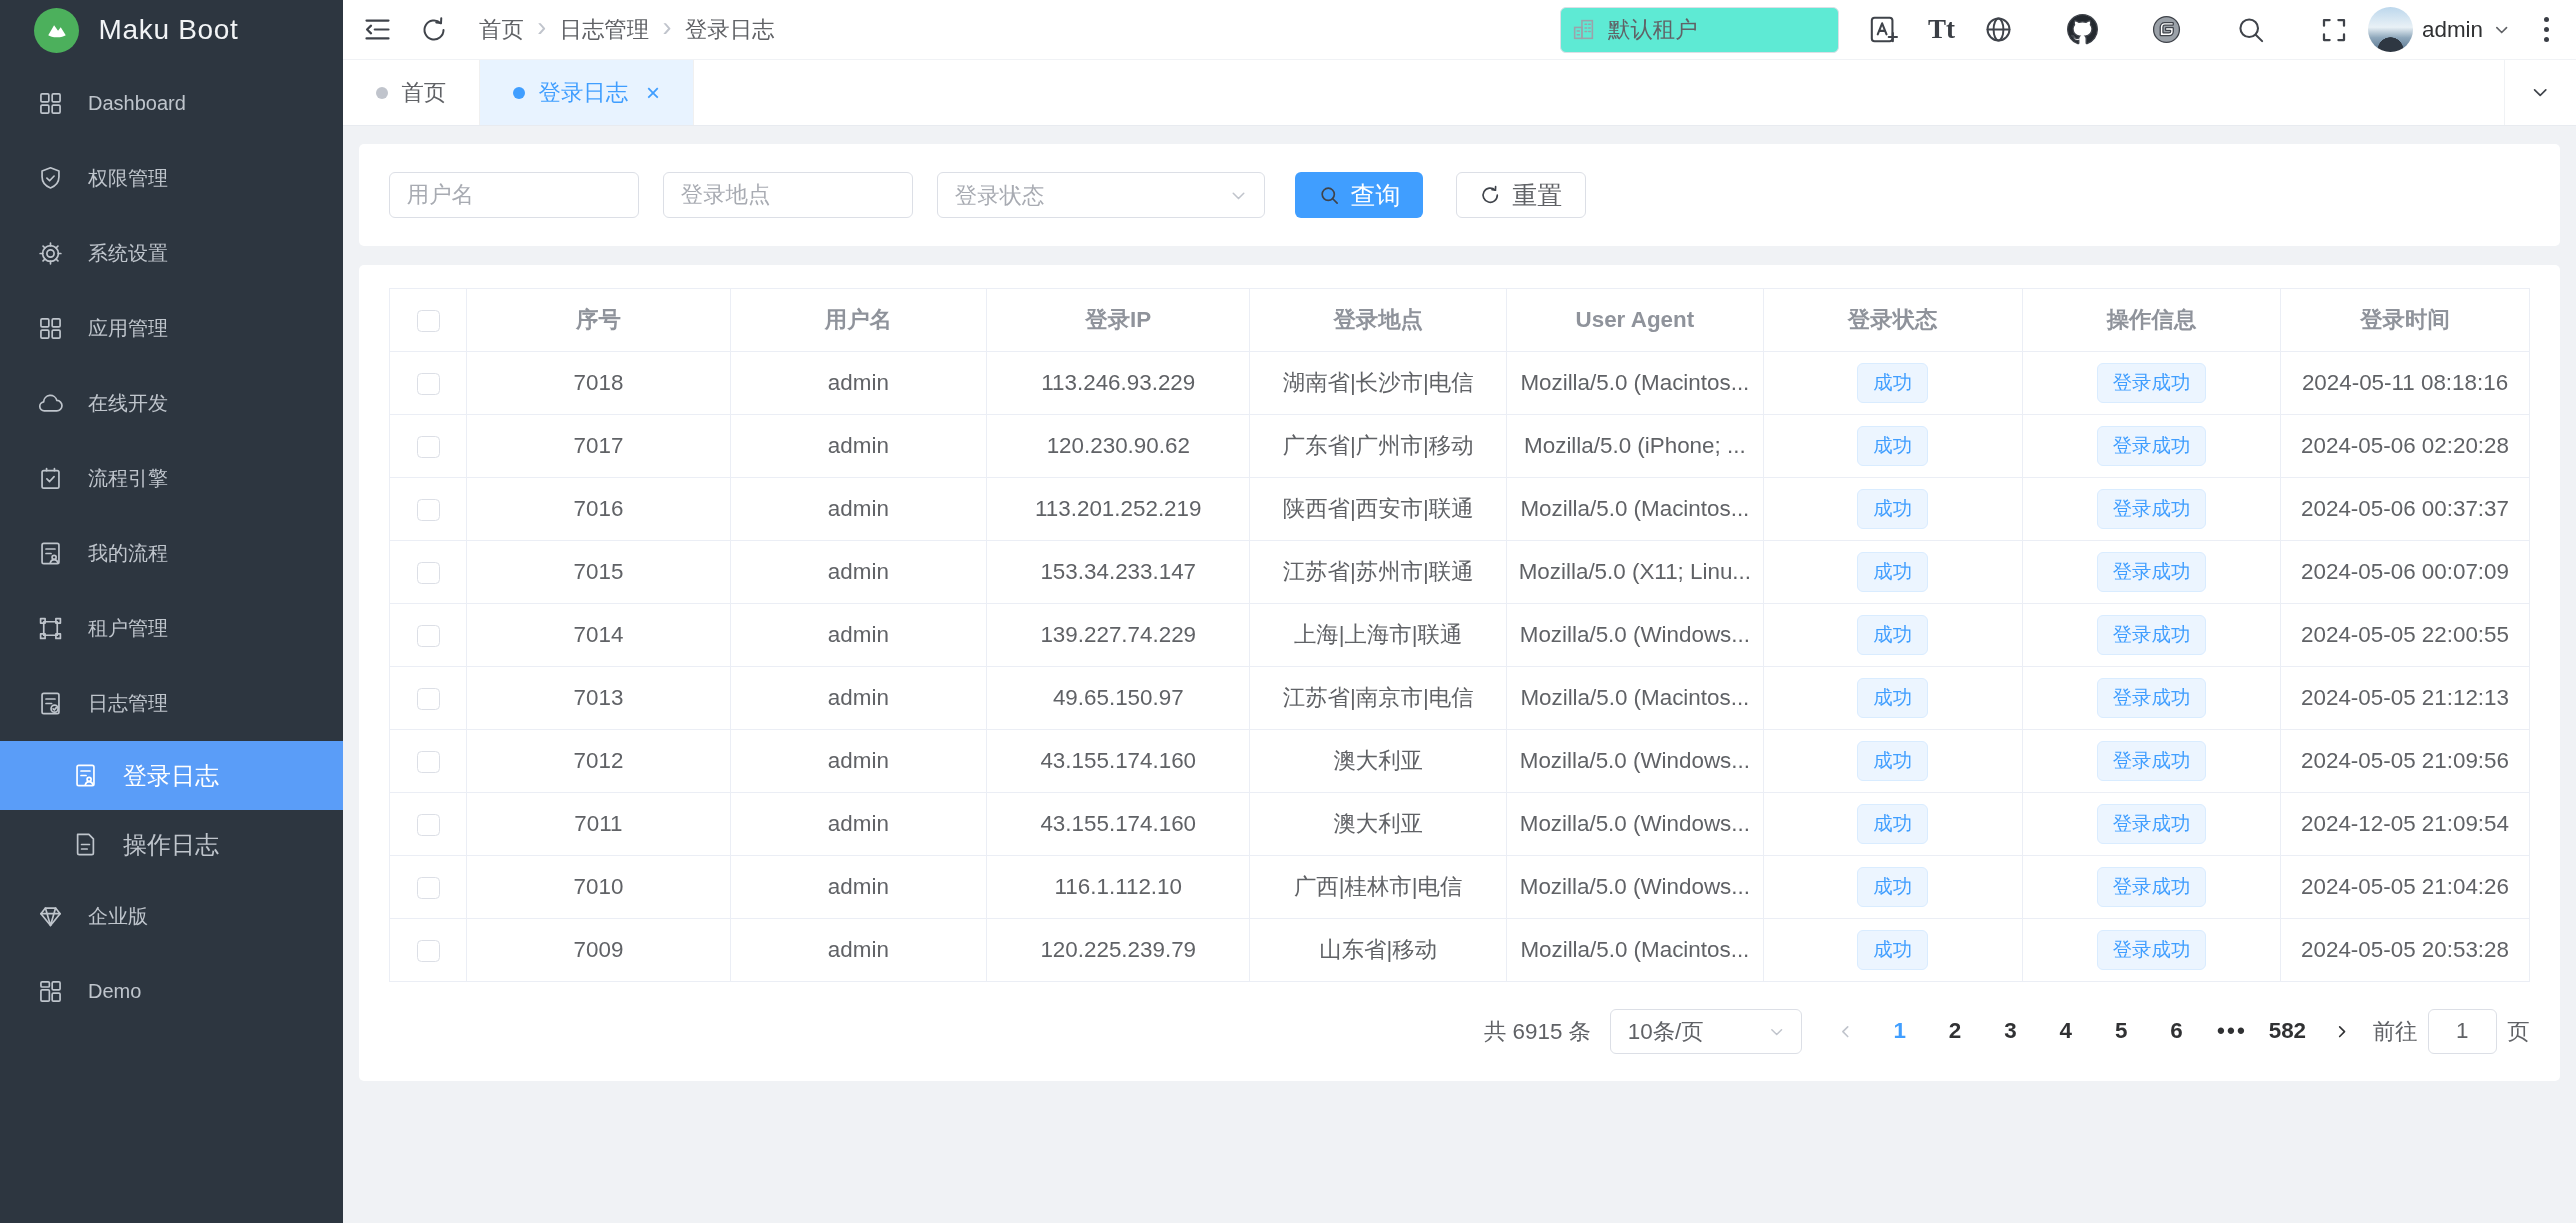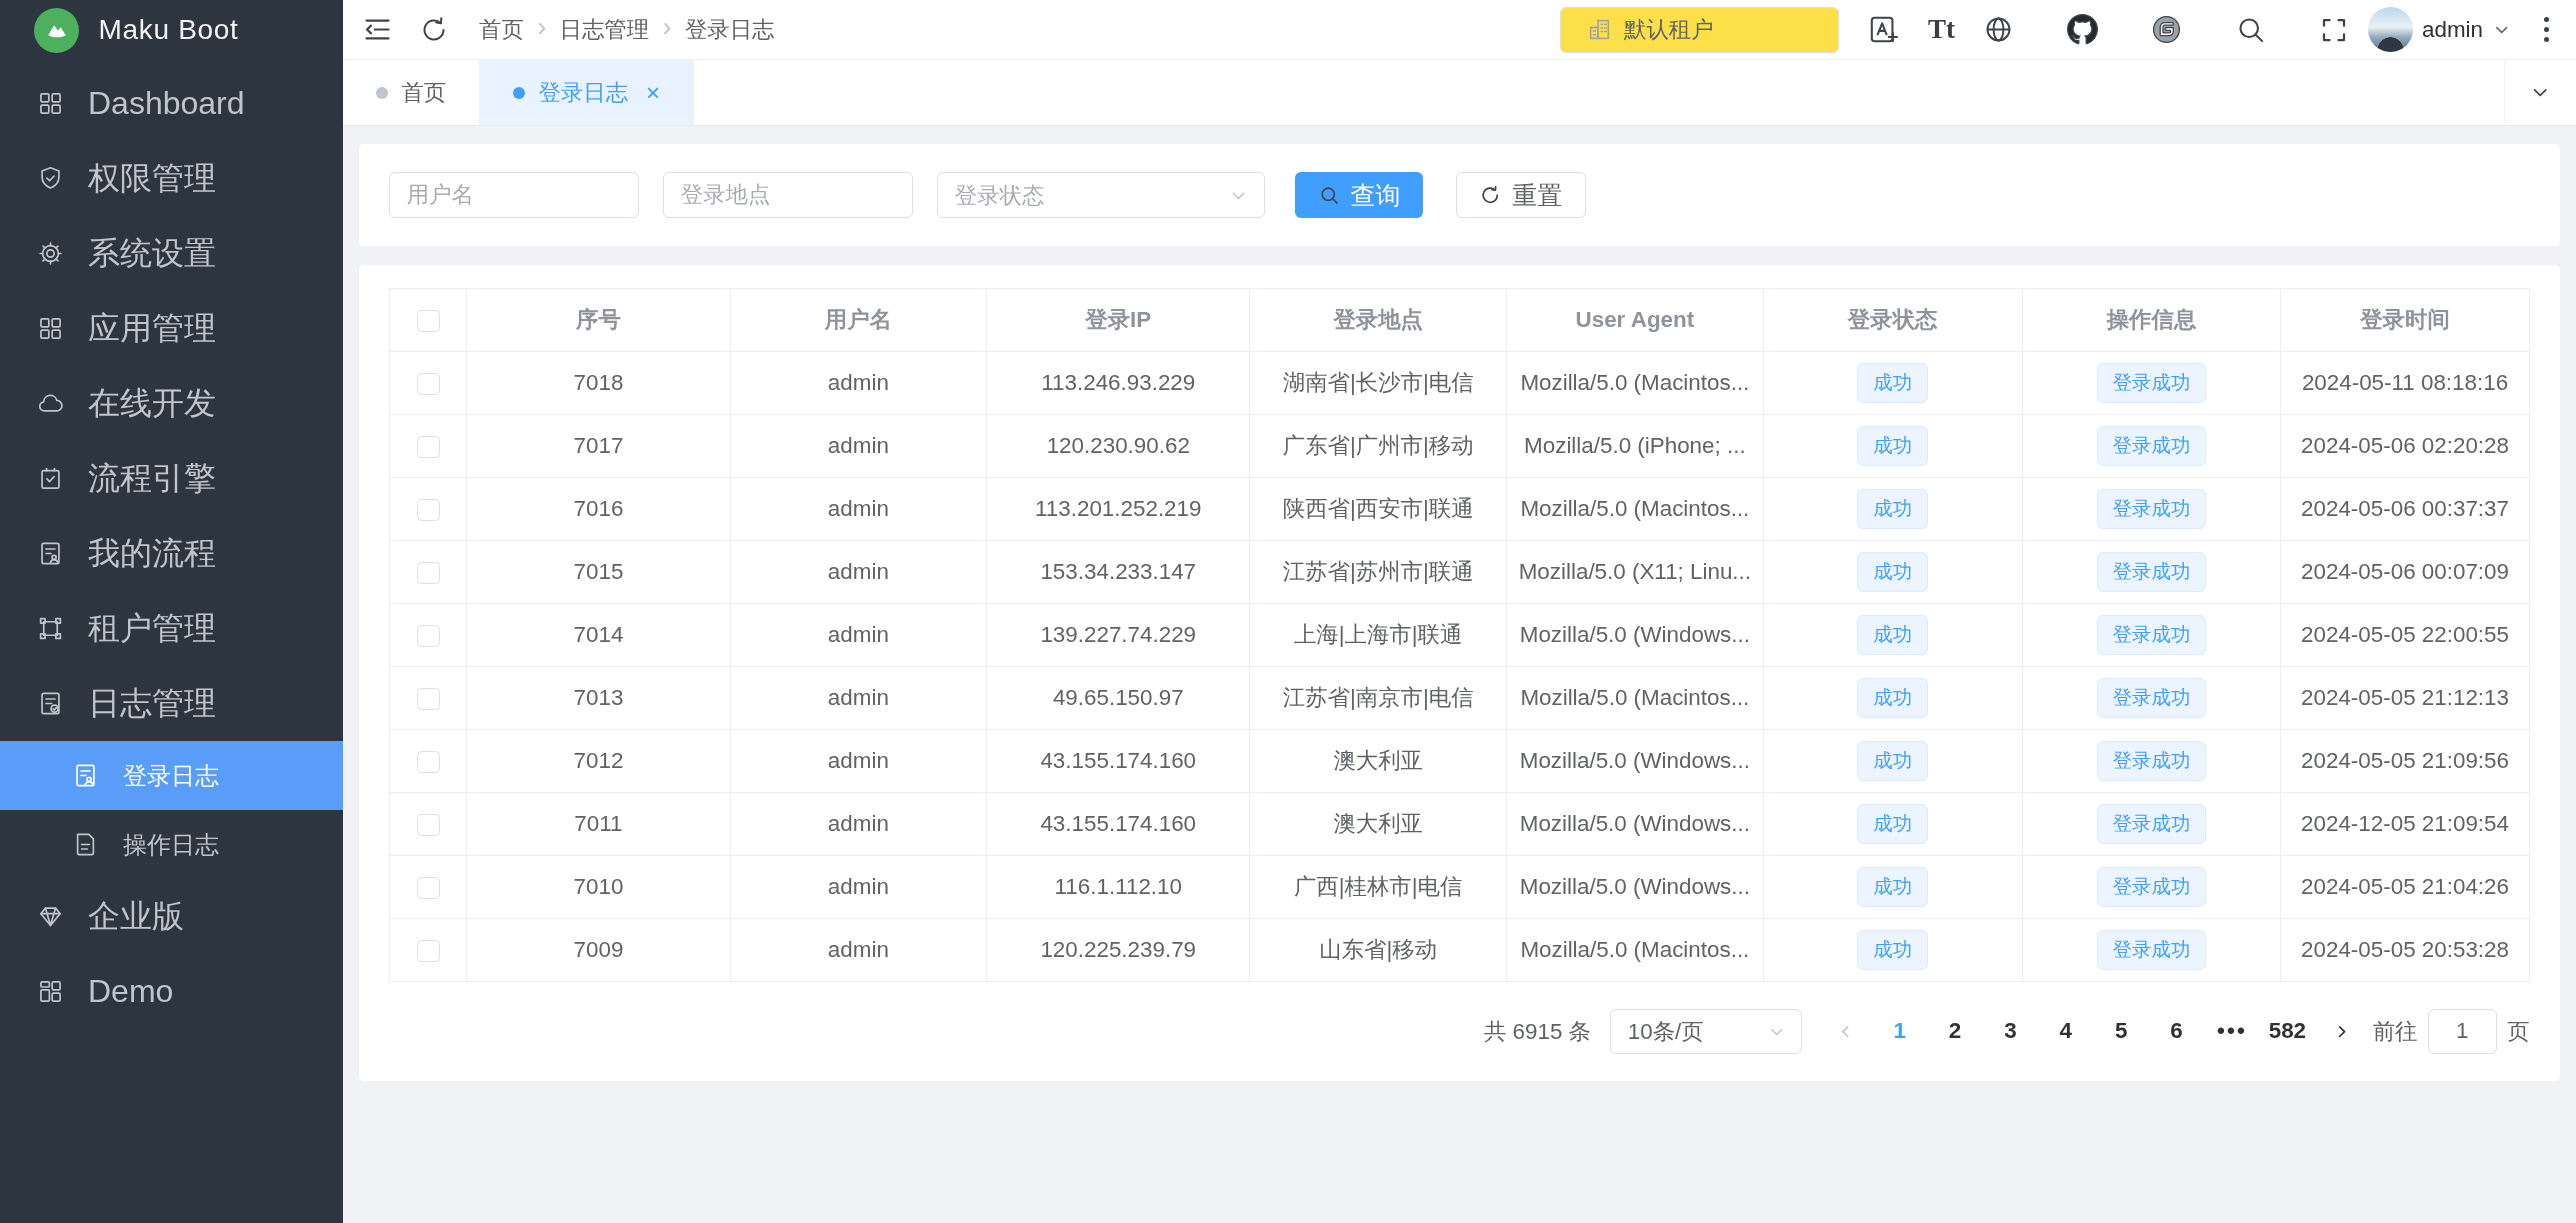--- a/index.html
+++ b/index.html
@@ -8,21 +8,21 @@
   .app { display:flex; width:100%; height:100%; }
 
   
   .sidebar { width:343px; flex-shrink:0; background:#2d3640; color:#bfc5cc; }
   .logo { height:60px; display:flex; align-items:center; padding-left:34px; gap:19.4px; }
   .logo-circle { width:45px; height:45px; border-radius:50%; background:#4cb05c;
     display:flex; align-items:center; justify-content:center; }
   .logo-text { color:#f2f4f6; font-size:28px; font-weight:500; letter-spacing:0.7px; }
   .menu { padding-top:6px; }
   .menu-item { height:75px; display:flex; align-items:center; padding:0 33px 0 37px;
-    font-size:32px; cursor:pointer; color:#bfc5cc; }
+    font-size:20px; cursor:pointer; color:#bfc5cc; }
   .menu-item .m-label { margin-left:24px; }
   .menu-item .chev { margin-left:auto; color:#8d939c; display:flex; }
   .menu-sub-item { height:69px; display:flex; align-items:center; padding:0 33px 0 72px;
     font-size:24px; cursor:pointer; color:#bfc5cc; }
   .menu-sub-item .m-label { margin-left:24px; }
   .menu-sub-item.active { background:#5a9df8; color:#ffffff; }
   .m-icon { display:flex; }
   .m-icon svg { stroke:currentColor; }
 
   
@@ -30,21 +30,21 @@
 
   .navbar { height:60px; background:#fff; display:flex; align-items:center;
     padding:0 22.4px 0 18px; border-bottom:1.5px solid #f0f2f5; }
   .nav-ic { display:flex; align-items:center; justify-content:center; cursor:pointer; color:#3f434a; }
   .nav-ic svg { stroke:currentColor; }
   .navbar .nav-ic + .nav-ic { margin-left:25px; }
   .breadcrumb { display:flex; align-items:center; gap:13.4px; margin-left:30px; color:#606266; }
   .bc-sep { color:#c0c4cc; font-size:27px; line-height:1; padding-bottom:4.5px; }
   .nav-right { margin-left:auto; display:flex; align-items:center; gap:28px; }
   .tenant-select { width:279px; height:46px; border:1.5px solid #dcdfe6; border-radius:6px;
-    display:flex; align-items:center; gap:12px; padding:0 26px; cursor:pointer; background:#fde047;margin-left:21px; }
+    display:flex; align-items:center; gap:12px; padding:0 10px; cursor:pointer; background:#5eead4;margin-left:21px; }
   .tenant-select .t-val { color:#606266; }
   .tt-icon { font-family:"Liberation Serif",serif; font-weight:700; font-size:27px; color:#3a3e45; cursor:pointer; }
   .avatar { width:45px; height:45px; border-radius:50%; flex-shrink:0; cursor:pointer;
     background: radial-gradient(circle at 50% 96%, #2e3742 0 26%, transparent 27%),
       linear-gradient(180deg,#bcd7ec 0%,#e9f1f6 45%,#8fa8bc 68%,#55718a 100%); }
   .user-wrap { display:flex; align-items:center; gap:9px; cursor:pointer; margin-left:-9px; }
   .user-name { color:#303133; }
   .kebab { display:flex; flex-direction:column; gap:5.2px; padding:4.5px; cursor:pointer; }
   .kebab i { width:5.2px; height:5.2px; border-radius:50%; background:#3a3e45; }
 

